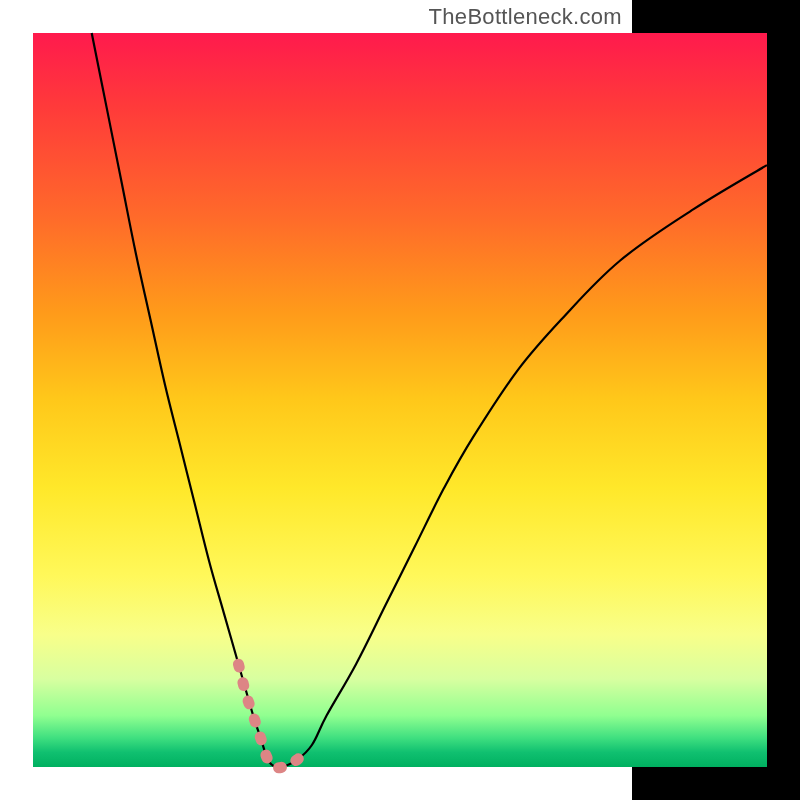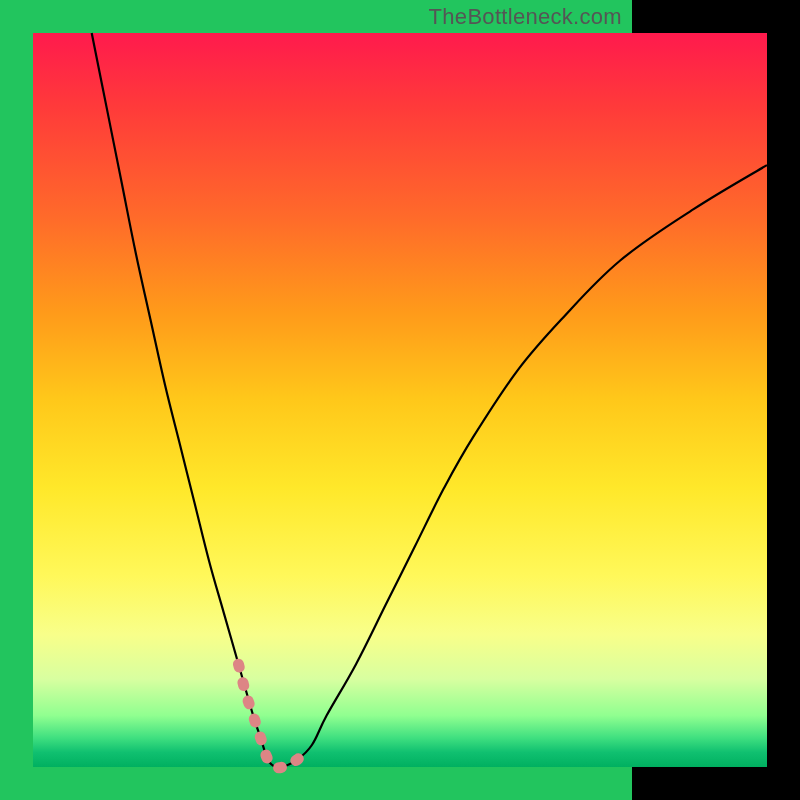--- a/index.html
+++ b/index.html
@@ -8,21 +8,21 @@
     width: 800px;
     height: 800px;
     overflow: hidden;
     background: #000;
     font-family: Arial, Helvetica, sans-serif;
   }
   .frame {
     position: relative;
     width: 632px;
     height: 800px;
-    background: #22c55e;
+    background: #ffffff;
   }
   .watermark {
     position: absolute;
     top: 4px;
     right: 10px;
     color: #555;
     font-size: 22px;
     font-weight: 500;
     letter-spacing: 0.3px;
     z-index: 10;

